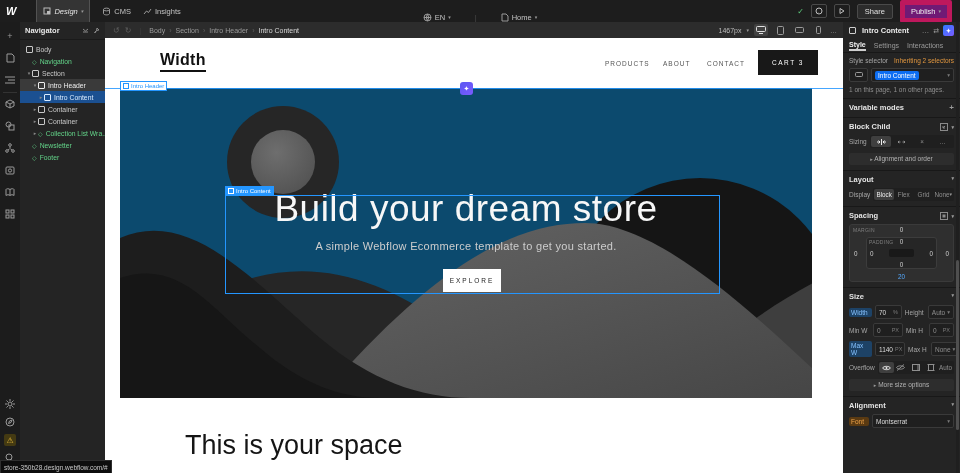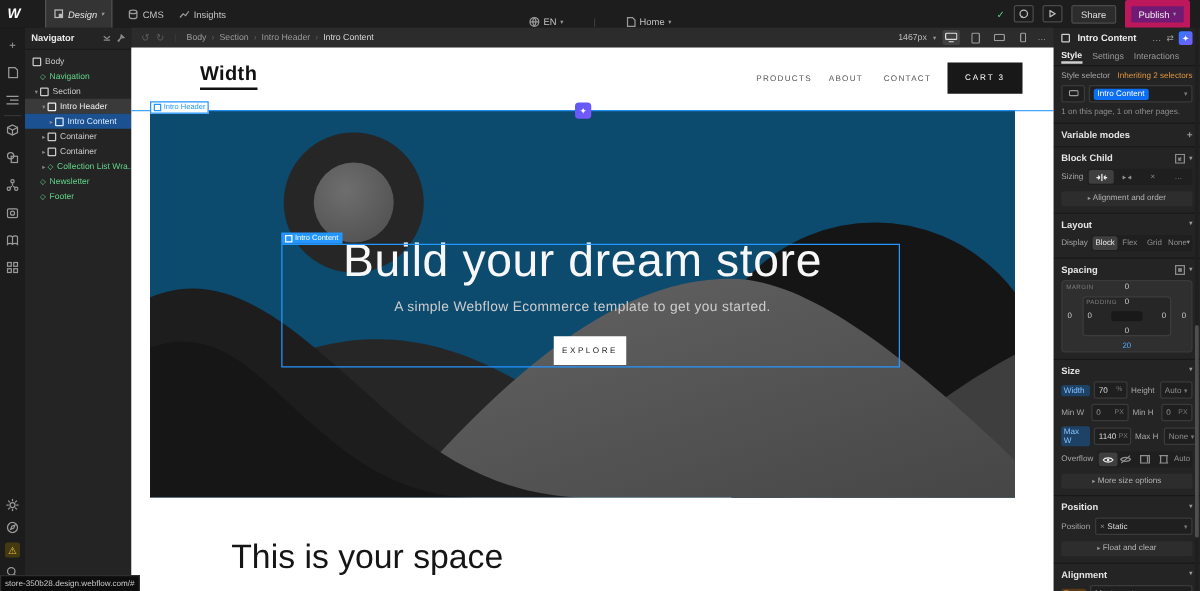--- a/index.html
+++ b/index.html
@@ -595,36 +595,20 @@
                 <path d="M0.5 0.5h7M0.5 6.5h7M1.5 0.5v6M6.5 0.5v6" stroke="currentColor" fill="none"></path>
               </svg>
             </div>
           <div>Auto</div>
         </div>
       </div>
       <div class="bar">
         <span class="chev">▸</span> <span>More size options</span></div>
     </div>
 
-    <div class="sec">
-      <div class="hdr">
-          <span>Position</span>
-        <span class="chev">▾</span>
-        </div>
-      <div class="row">
-        <span class="lbl" style="width:24px">Position</span>
-        <div class="field" style="flex:1">
-          <span style="color:#8f8f8f">×</span>
-          <span>Static</span>
-          <span class="unit chev">▾</span>
-        </div>
-      </div>
-      <div class="bar">
-        <span class="chev">▸</span> <span>Float and clear</span></div>
-    </div>
 
     <div class="sec">
       <div class="hdr">
           <span>Alignment</span>
         <span class="chev">▾</span>
         </div>
       <div class="row">
         <span class="chipo" style="width:16px">Font</span>
         <div class="field" style="flex:1">
           <span>Montserrat</span>

